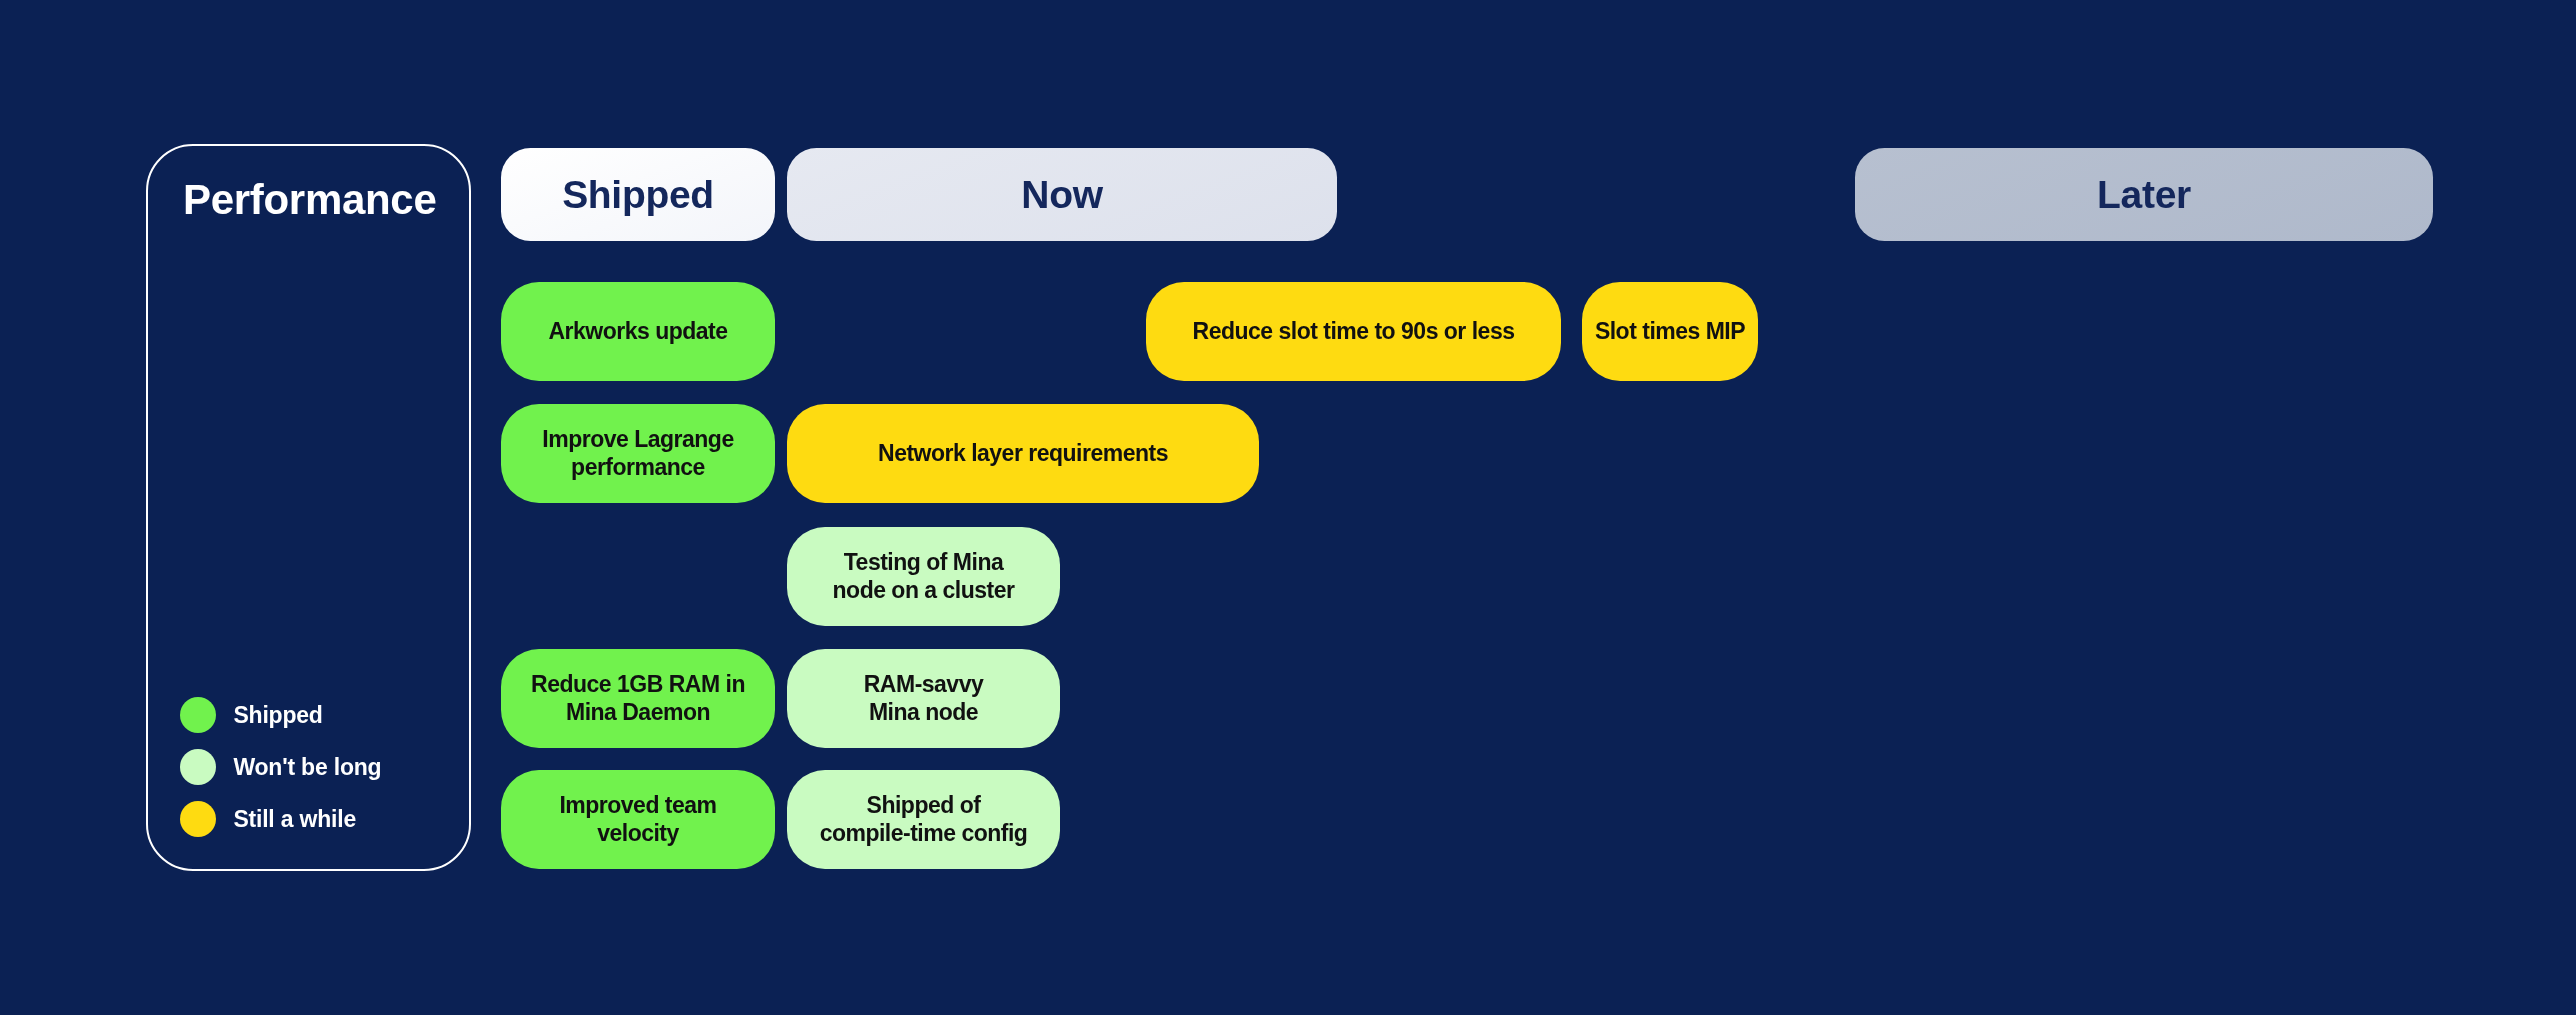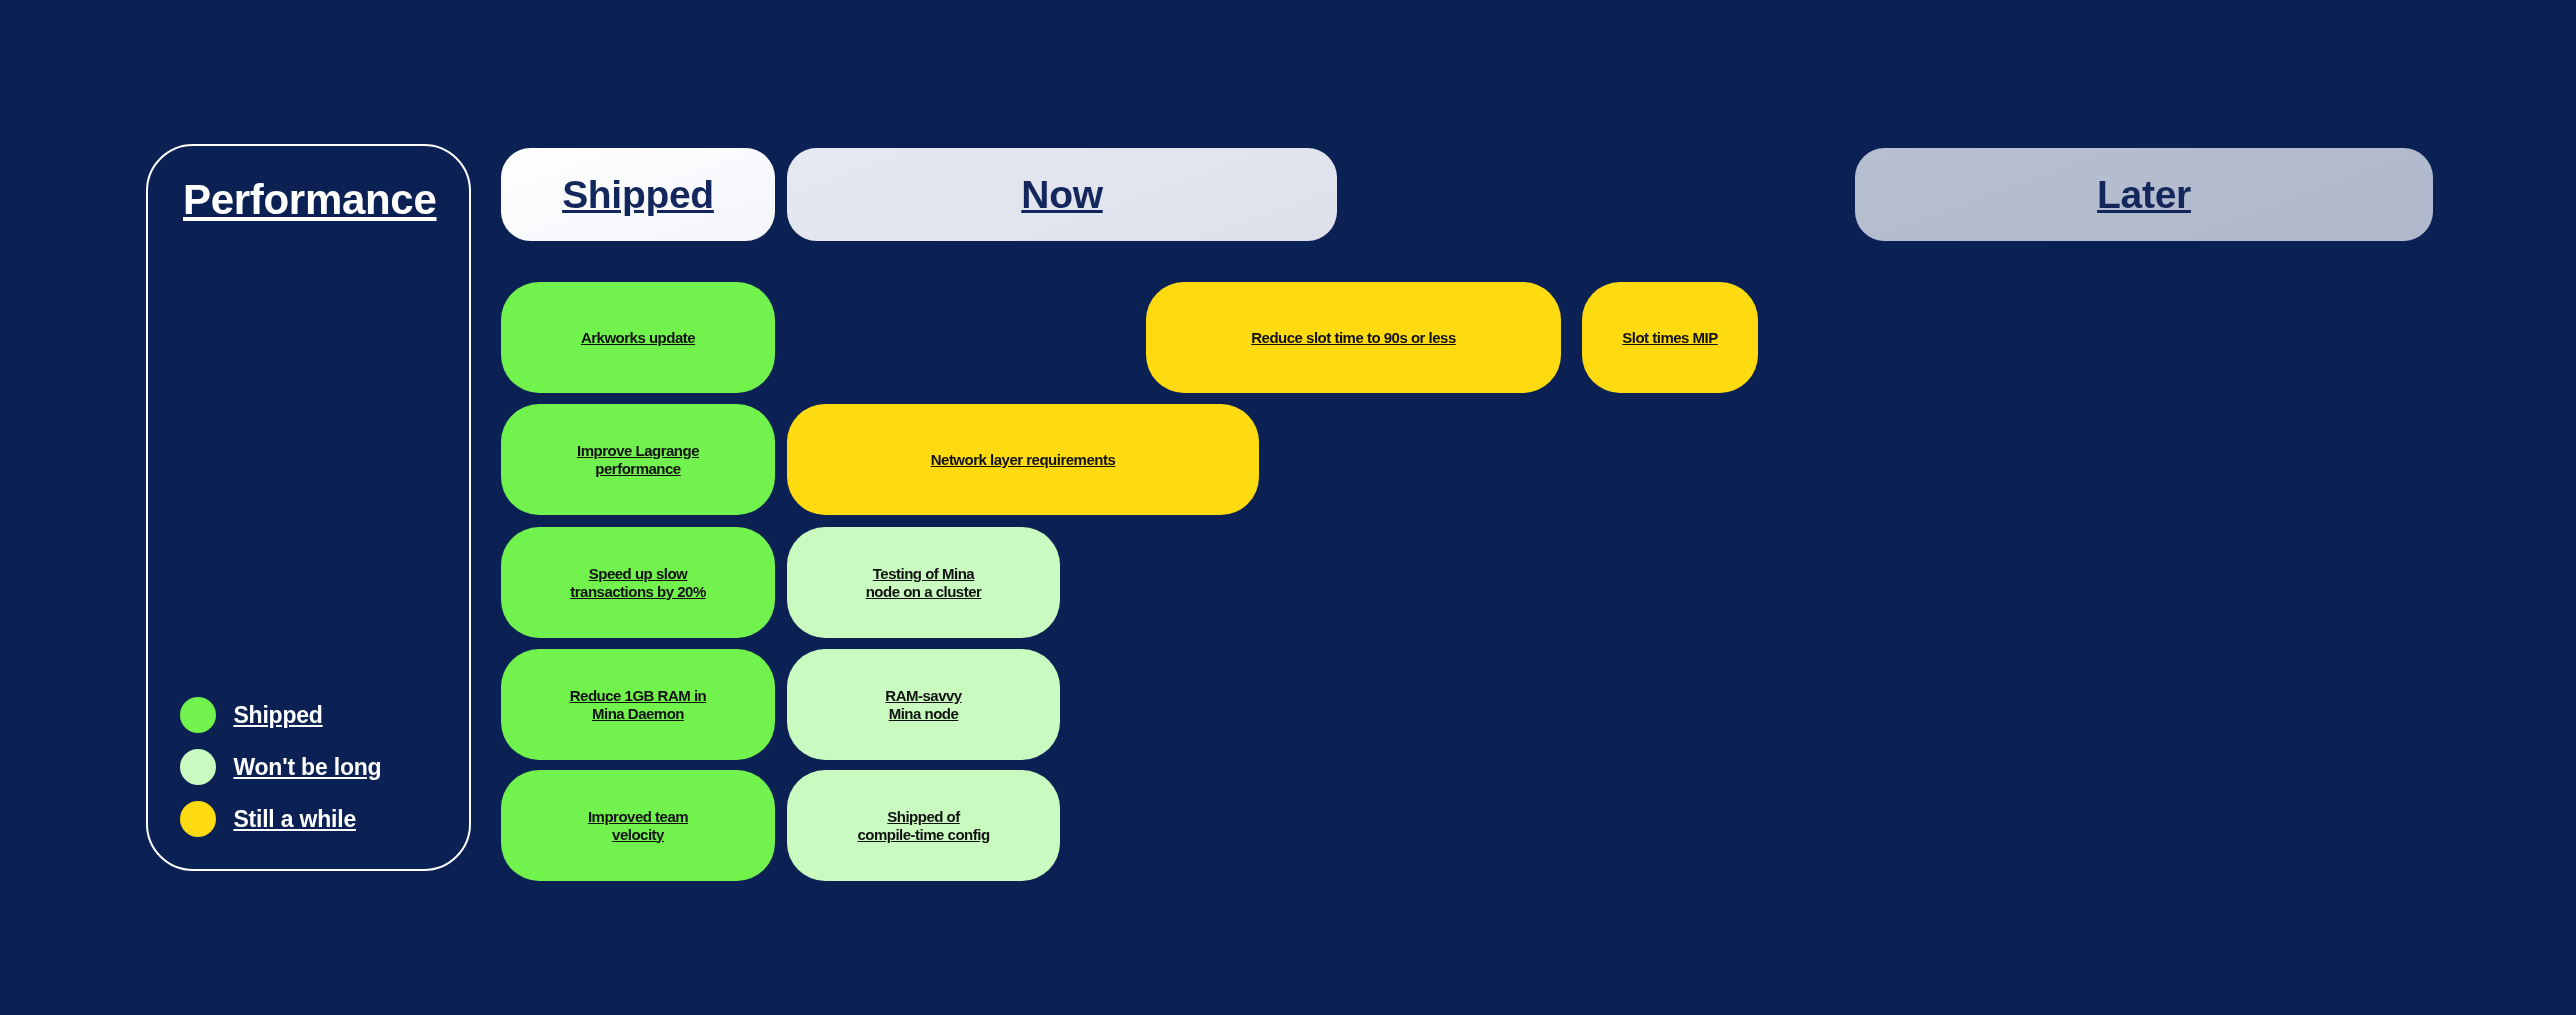--- a/index.html
+++ b/index.html
@@ -3,21 +3,21 @@
 <meta charset="utf-8">
 <style>
   :root{
     --bg:#0b2154;
     --green:#71f24d;
     --lgreen:#c9fbc1;
     --yellow:#fedb11;
     --header-text:#14275c;
     --card-text:#111111;
   }
-  *{margin:0;padding:0;box-sizing:border-box;text-decoration:underline;}
+  *{margin:0;padding:0;box-sizing:border-box;}
   html,body{width:2576px;height:1016px;}
   body{
     background:var(--bg);
     font-family:"Liberation Sans", sans-serif;
     position:relative;
     overflow:hidden;
   }
   .stage{position:absolute;inset:0;}
 
   
@@ -46,24 +46,24 @@
     display:flex;align-items:center;justify-content:center;
     font-size:39px;font-weight:700;color:var(--header-text);letter-spacing:-0.3px;
   }
   .h-shipped{left:501px;width:274px;background:linear-gradient(160deg,#ffffff 0%,#f3f5fa 100%);}
   .h-now{left:787px;width:550px;background:linear-gradient(160deg,#e6e9f1 0%,#dde1ec 100%);}
   .h-next{left:1270px;width:574px;background:linear-gradient(160deg,#d1d7e4 0%,#c9d0de 100%);}
   .h-later{left:1855px;width:578px;background:linear-gradient(160deg,#b7c0d0 0%,#afb9cb 100%);}
 
   
   .card{
-    position:absolute;height:111px;border-radius:38px;
+    position:absolute;height:99px;border-radius:38px;
     display:flex;align-items:center;justify-content:center;
     text-align:center;white-space:pre-line;
-    font-size:15px;font-weight:700;color:var(--card-text);
+    font-size:23px;font-weight:700;color:var(--card-text);
     line-height:1.18;letter-spacing:-0.5px;
     padding:0 16px;
   }
   .card.green{background:var(--green);}
   .card.lgreen{background:var(--lgreen);}
   .card.yellow{background:var(--yellow);}
 
   
   .r1{top:282px;} .r2{top:404px;} .r3{top:527px;} .r4{top:649px;} .r5{top:770px;}
 
@@ -109,22 +109,20 @@
   <div class="col-header h-later">Later</div>
 
   <div class="card green  r1 c1">Arkworks update</div>
   <div class="card yellow r1 c2">Reduce slot time to 90s or less</div>
   <div class="card yellow r1 c3">Slot times MIP</div>
 
   <div class="card yellow r2 c5">Network layer requirements</div>
   <div class="card green  r2 c4">Improve Lagrange
 performance</div>
 
-  <div class="card green  r3 c7">Speed up slow
-transactions by 20%</div>
   <div class="card lgreen r3 c8">Testing of Mina
 node on a cluster</div>
 
   <div class="card green  r4 c9">Reduce 1GB RAM in
 Mina Daemon</div>
   <div class="card lgreen r4 c10">RAM-savvy
 Mina node</div>
 
   <div class="card green  r5 c11">Improved team
 velocity</div>

